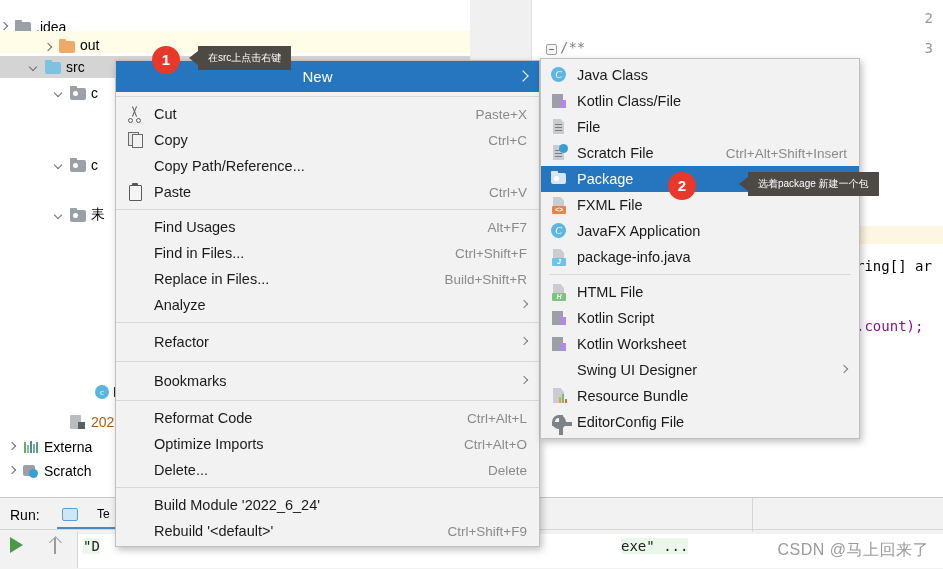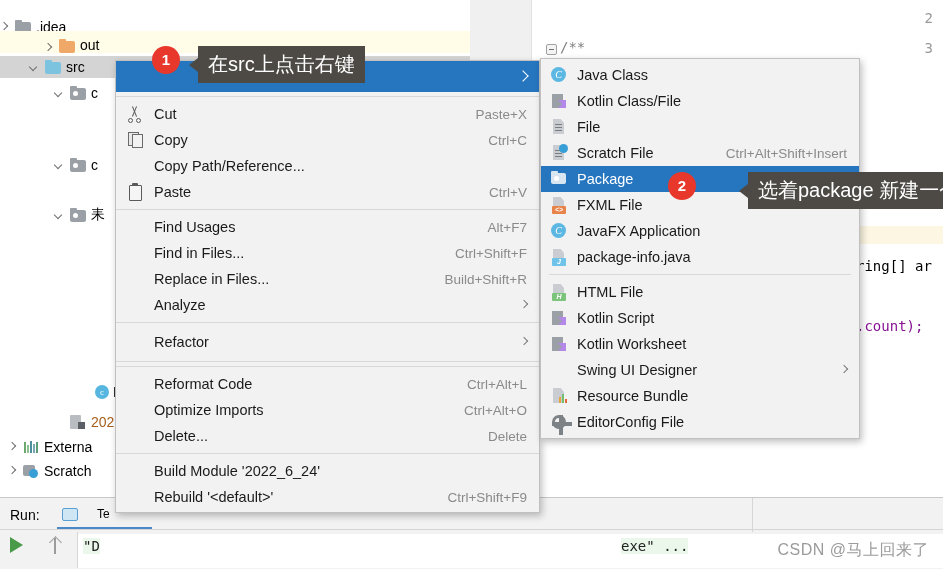--- a/index.html
+++ b/index.html
@@ -206,21 +206,21 @@
 
   
   .badge {
     position:absolute; width:28px; height:28px; border-radius:50%;
     background:#e8382c; color:#ffffff; font-size:15px; font-weight:bold;
     text-align:center; line-height:28px; z-index:60;
     font-family:"Liberation Sans", sans-serif;
   }
   .tip {
     position:absolute; background:#4d4a46; color:#ffffff;
-    font-size:20px; padding:5px 10px; z-index:59; white-space:nowrap;
+    font-size:10px; padding:5px 10px; z-index:59; white-space:nowrap;
     font-family:"Liberation Sans", sans-serif;
   }
   .tip::before {
     content:""; position:absolute; left:-9px; top:50%; margin-top:-7px;
     border-top:7px solid transparent; border-bottom:7px solid transparent;
     border-right:9px solid #4d4a46;
   }
 </style>
 </head>
 <body>
@@ -412,20 +412,25 @@
     <div class="ctx-divider"></div>
 
     <div class="ctx-item" style="height:30px;">
       <span class="ctx-icon"></span>
       <span class="ctx-label">Refactor</span>
       <span class="ctx-sub-arrow"></span>
     </div>
 
     <div class="ctx-divider"></div>
 
+    <div class="ctx-item" style="height:30px;">
+      <span class="ctx-icon"></span>
+      <span class="ctx-label">Bookmarks</span>
+      <span class="ctx-sub-arrow"></span>
+    </div>
 
     <div class="ctx-divider"></div>
 
     <div class="ctx-item">
       <span class="ctx-icon"></span>
       <span class="ctx-label">Reformat Code</span>
       <span class="ctx-accel">Ctrl+Alt+L</span>
     </div>
     <div class="ctx-item">
       <span class="ctx-icon"></span>

